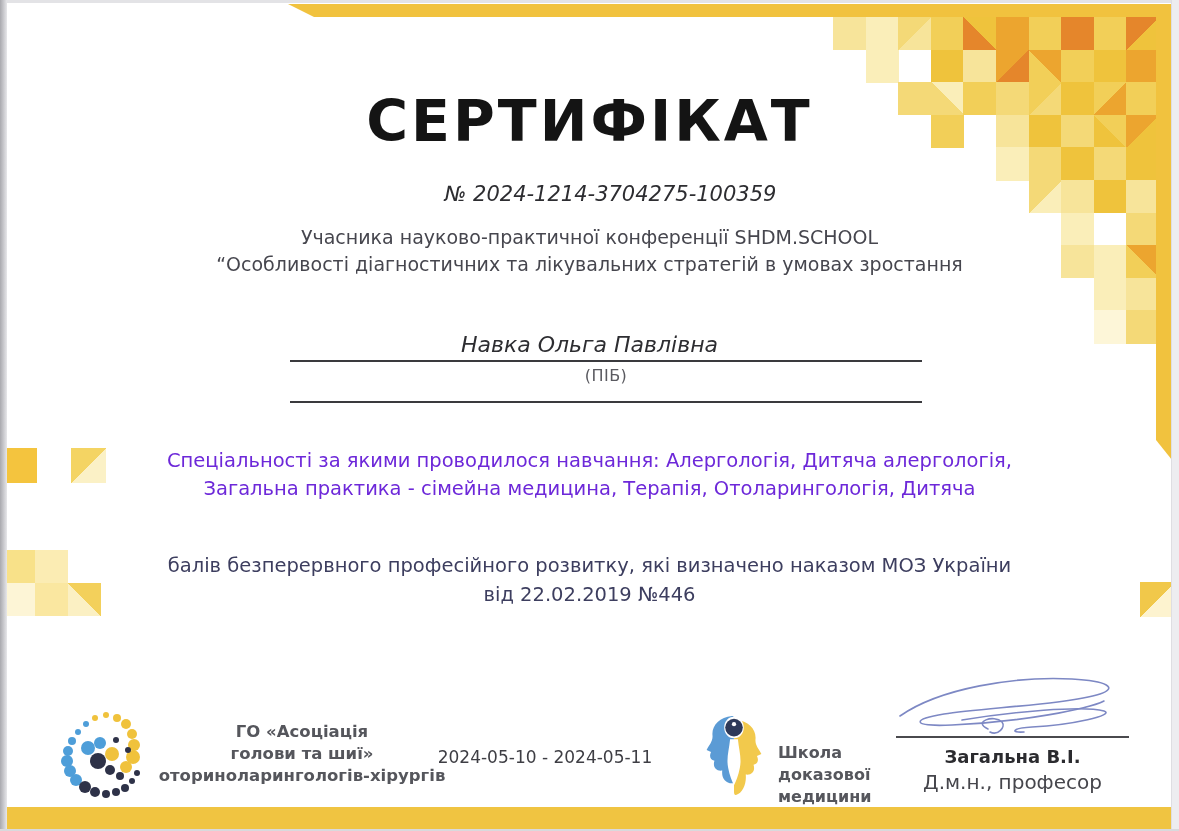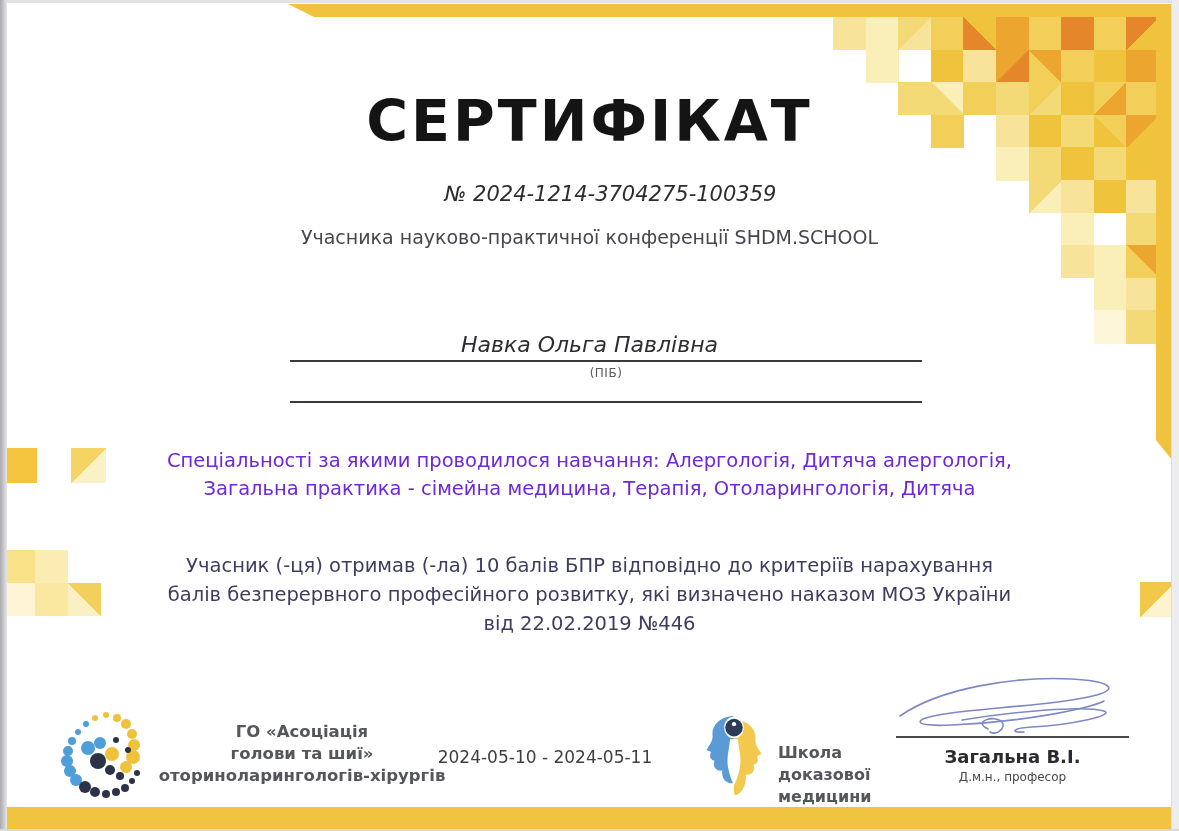--- a/index.html
+++ b/index.html
@@ -33,21 +33,21 @@
     font-size:57px;font-weight:800;letter-spacing:3px;color:#141414;}
   .cert-number{position:absolute;top:182px;left:0;width:100%;text-align:center;
     font-size:21px;font-style:italic;color:#2d2d31;padding-left:21px;}
   .intro{position:absolute;top:224px;left:0;width:100%;text-align:center;
     font-size:19px;line-height:27px;color:#46464e;}
   .name{position:absolute;top:332px;left:0;width:100%;text-align:center;
     font-size:22px;font-style:italic;color:#2d2d31;}
   .name-line{position:absolute;left:290px;width:632px;border-bottom:2px solid #3a3a3e;}
   .line1{top:360px;} .line2{top:401px;}
   .pib{position:absolute;top:366px;left:290px;width:632px;text-align:center;
-    font-size:12px;color:#5a5a60;letter-spacing:.5px;}
+    font-size:16px;color:#5a5a60;letter-spacing:.5px;}
   .specialties{position:absolute;top:447px;left:0;width:100%;text-align:center;
     font-size:19.5px;line-height:28px;color:#6d28d9;}
   .points{position:absolute;top:551px;left:0;width:100%;text-align:center;
     font-size:19.5px;line-height:29px;color:#3d3e5f;}
 
   
   .assoc-logo{position:absolute;left:60px;top:710px;width:94px;height:94px;}
   .dot{position:absolute;border-radius:50%;}
   .assoc-text{position:absolute;left:152px;top:721px;width:300px;text-align:center;
     font-size:16.5px;font-weight:bold;line-height:22px;color:#55565c;}
@@ -55,21 +55,21 @@
     font-size:17px;color:#3e3e44;}
   .shdm-logo{position:absolute;left:702px;top:711px;width:64px;height:86px;}
   .shdm-text{position:absolute;left:778px;top:722px;width:120px;text-align:left;
     font-size:16px;font-weight:bold;line-height:22px;color:#55565c;margin-top:20px;}
   .sig-wrap{position:absolute;left:890px;top:670px;width:245px;}
   .sig-svg{position:absolute;left:0;top:0;width:245px;height:68px;}
   .sig-line{position:absolute;left:6px;top:66px;width:233px;border-bottom:2px solid #4a4a4e;}
   .sig-name{position:absolute;left:0;top:76px;width:245px;text-align:center;
     font-size:18px;font-weight:bold;color:#2b2b2f;}
   .sig-degree{position:absolute;left:0;top:100px;width:245px;text-align:center;
-    font-size:12px;color:#46464c;}
+    font-size:20px;color:#46464c;}
 </style>
 </head>
 <body>
 
 <div class="page">
 
   <div class="edge-top"></div>
   <div class="edge-left"></div>
   <div class="edge-right"></div>
   <div class="edge-bottom"></div>
@@ -140,34 +140,34 @@
       <div class="cell" style="left: 68px; top: 583px; width: 33px; height: 33px; background: linear-gradient(225deg, rgb(243, 208, 91) 50%, rgb(251, 240, 195) 50.5%);"></div>
       <div class="cell" style="left: 1140px; top: 582px; width: 35px; height: 35px; background: linear-gradient(135deg, rgb(241, 200, 74) 50%, rgb(253, 243, 207) 50.5%);"></div>
     </div>
 
   <div class="content">
     <div class="title">СЕРТИФІКАТ</div>
     <div class="cert-number">№ 2024-1214-3704275-100359</div>
 
     <div class="intro">
       <div>Учасника науково-практичної конференції SHDM.SCHOOL</div>
+      <div>“Особливості діагностичних та лікувальних стратегій в умовах зростання</div>
     </div>
 
     <div class="name">Навка Ольга Павлівна</div>
     <div class="name-line line1"></div>
     <div class="pib">(ПІБ)</div>
     <div class="name-line line2"></div>
 
     <div class="specialties">
       <div>Спеціальності за якими проводилося навчання: Алергологія, Дитяча алергологія,</div>
       <div>Загальна практика - сімейна медицина, Терапія, Отоларингологія, Дитяча</div>
     </div>
 
     <div class="points">
-      <div>Учасник (-ця) отримав (-ла) 10 балів БПР відповідно до критеріїв нарахування</div>
       <div>балів безперервного професійного розвитку, які визначено наказом МОЗ України</div>
       <div>від 22.02.2019 №446</div>
     </div>
 
     <div class="assoc-logo" id="assocLogo">
         <div class="dot" style="left: 53px; top: 4px; width: 8px; height: 8px; background: rgb(240, 194, 60);"></div>
         <div class="dot" style="left: 43px; top: 2px; width: 6px; height: 6px; background: rgb(240, 194, 60);"></div>
         <div class="dot" style="left: 32px; top: 5px; width: 6px; height: 6px; background: rgb(240, 194, 60);"></div>
         <div class="dot" style="left: 23px; top: 11px; width: 6px; height: 6px; background: rgb(78, 158, 217);"></div>
         <div class="dot" style="left: 61px; top: 9px; width: 10px; height: 10px; background: rgb(240, 194, 60);"></div>

